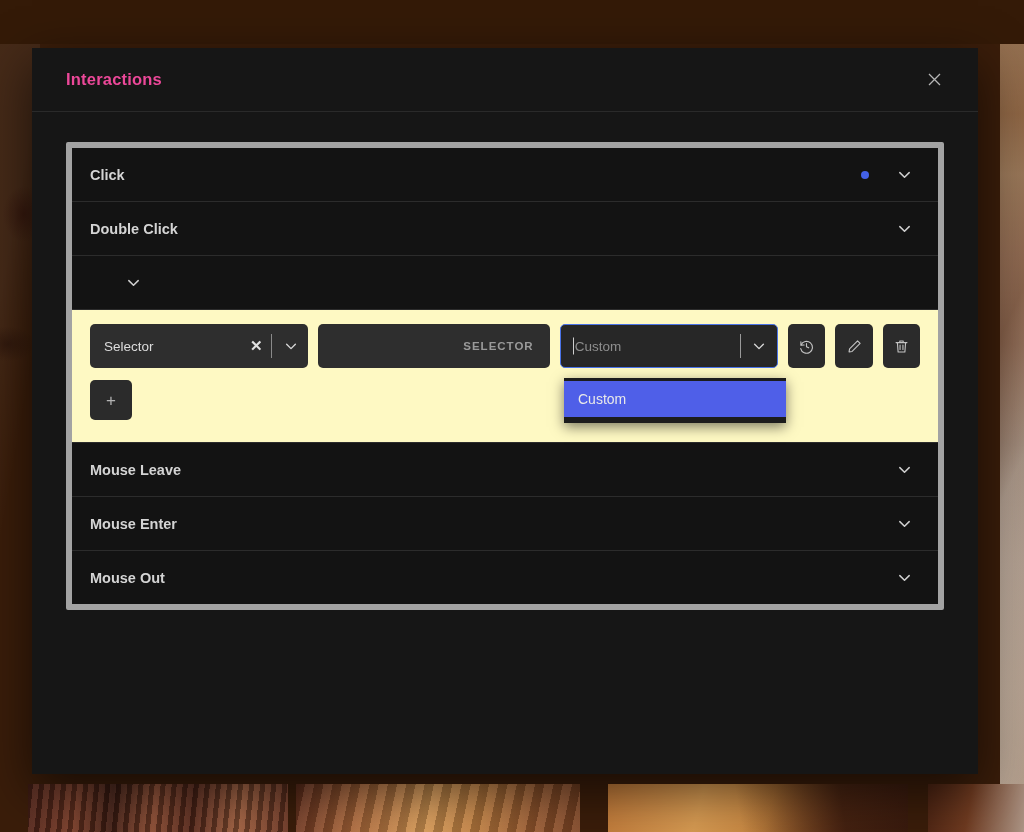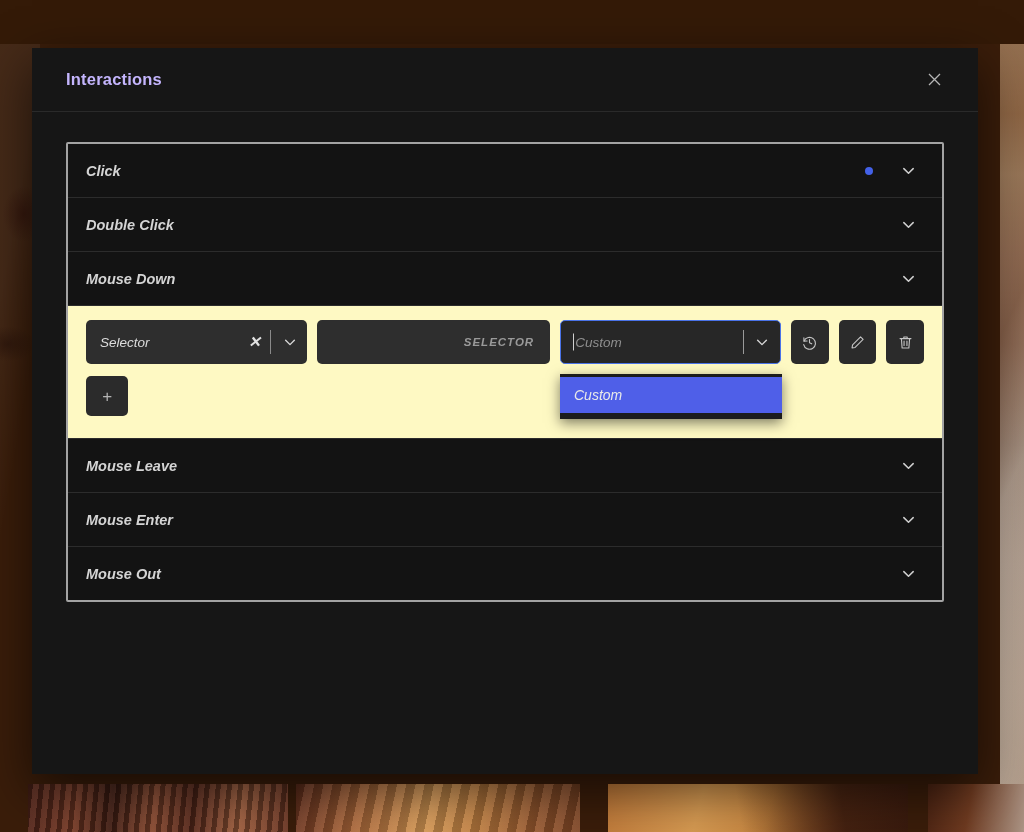--- a/index.html
+++ b/index.html
@@ -115,42 +115,41 @@
     height: 64px;
     border-bottom: 1px solid #2a2a2a;
     display: flex;
     align-items: center;
     padding: 0 30px 0 34px;
   }
   #modal-title {
     flex: 1;
     font-size: 16.5px;
     font-weight: bold;
-    color: #c4b5fd;
+    color: #ec4899;
     letter-spacing: .2px;
   }
   #close-btn {
     width: 28px; height: 28px;
     display: flex; align-items: center; justify-content: center;
     cursor: pointer;
     color: #b5b5b5;
   }
   #close-btn svg { display: block; }
 
   #modal-body {
     padding: 30px 34px;
   }
 
   
   #accordion {
-    border: 2px solid #a3a3a3;
+    border: 6px solid #a3a3a3;
     border-radius: 2px;
     overflow: hidden;
     background: #141414;
-    font-style: italic;
   }
   .acc-item { border-bottom: 1px solid #2c2c2c; }
   .acc-item:last-child { border-bottom: none; }
 
   .acc-head {
     height: 53px;
     display: flex;
     align-items: center;
     padding: 0 26px 0 18px;
     cursor: pointer;
@@ -363,21 +362,20 @@
             <div class="acc-dot hidden"></div>
             <div class="acc-chev">
   <svg width="15" height="15" viewBox="0 0 16 16" fill="none" stroke="currentColor" stroke-width="1.6" stroke-linecap="round" stroke-linejoin="round">
     <path d="M3 6 L8 11 L13 6"></path>
   </svg>
 </div>
           </div>
         </div>
         <div class="acc-item">
           <div class="acc-head">
-            <div class="acc-label">Mouse Down</div>
             <div class="acc-dot hidden"></div>
             <div class="acc-chev">
   <svg width="15" height="15" viewBox="0 0 16 16" fill="none" stroke="currentColor" stroke-width="1.6" stroke-linecap="round" stroke-linejoin="round">
     <path d="M3 6 L8 11 L13 6"></path>
   </svg>
 </div>
           </div>
         </div>
         <div class="acc-item expanded">
           <div class="acc-body">

